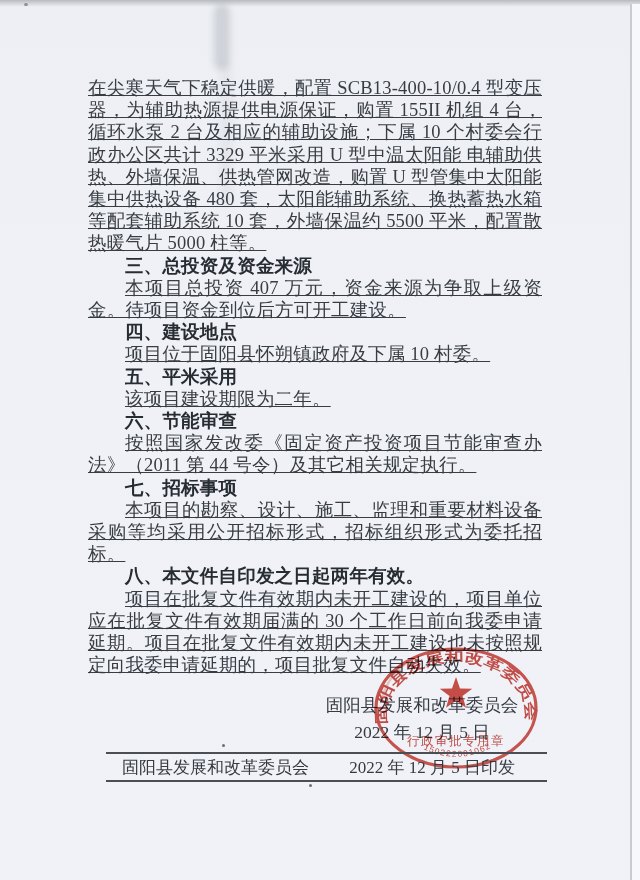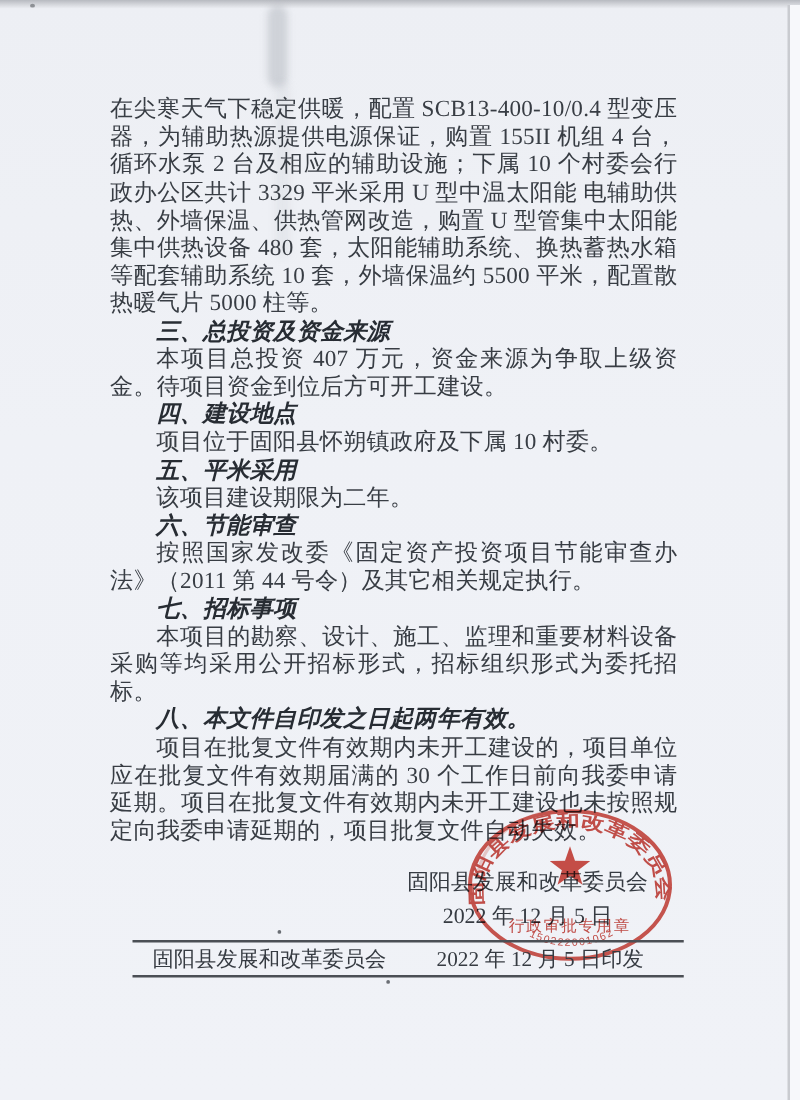--- a/index.html
+++ b/index.html
@@ -22,23 +22,23 @@
   .speck{position:absolute;background:#6a6e74;border-radius:50%;}
   .speck.s1{left:222px;top:744px;width:3px;height:3px;}
   .speck.s2{left:309px;top:784px;width:3px;height:3px;}
   .speck.s3{left:24px;top:3px;width:4px;height:3px;background:#8d9095;}
   
   .doc-body{
     position:absolute;left:88px;top:77px;width:454px;
     font-size:18.5px;line-height:22.2px;text-align:justify;
     letter-spacing:.2px;
   }
-  .doc-body .para{margin:0;}
+  .doc-body .para{margin:0;text-decoration:underline;}
   .doc-body .para.indent{text-indent:2em;}
-  .doc-body .heading{margin:0;font-weight:700;text-indent:2em;color:#272c33;font-style:italic;}
+  .doc-body .heading{margin:0;font-weight:700;text-indent:2em;color:#272c33;}
   
   .signature{
     position:absolute;left:322px;top:692px;width:200px;text-align:center;
     font-size:17.5px;line-height:27px;color:#363b42;z-index:2;
   }
   
   .stamp{position:absolute;left:368px;top:642px;width:176px;height:132px;
     z-index:3;mix-blend-mode:multiply;opacity:.92;}
   
   .rule{position:absolute;left:106px;width:441px;height:2px;background:#4b4f55;z-index:4;}

